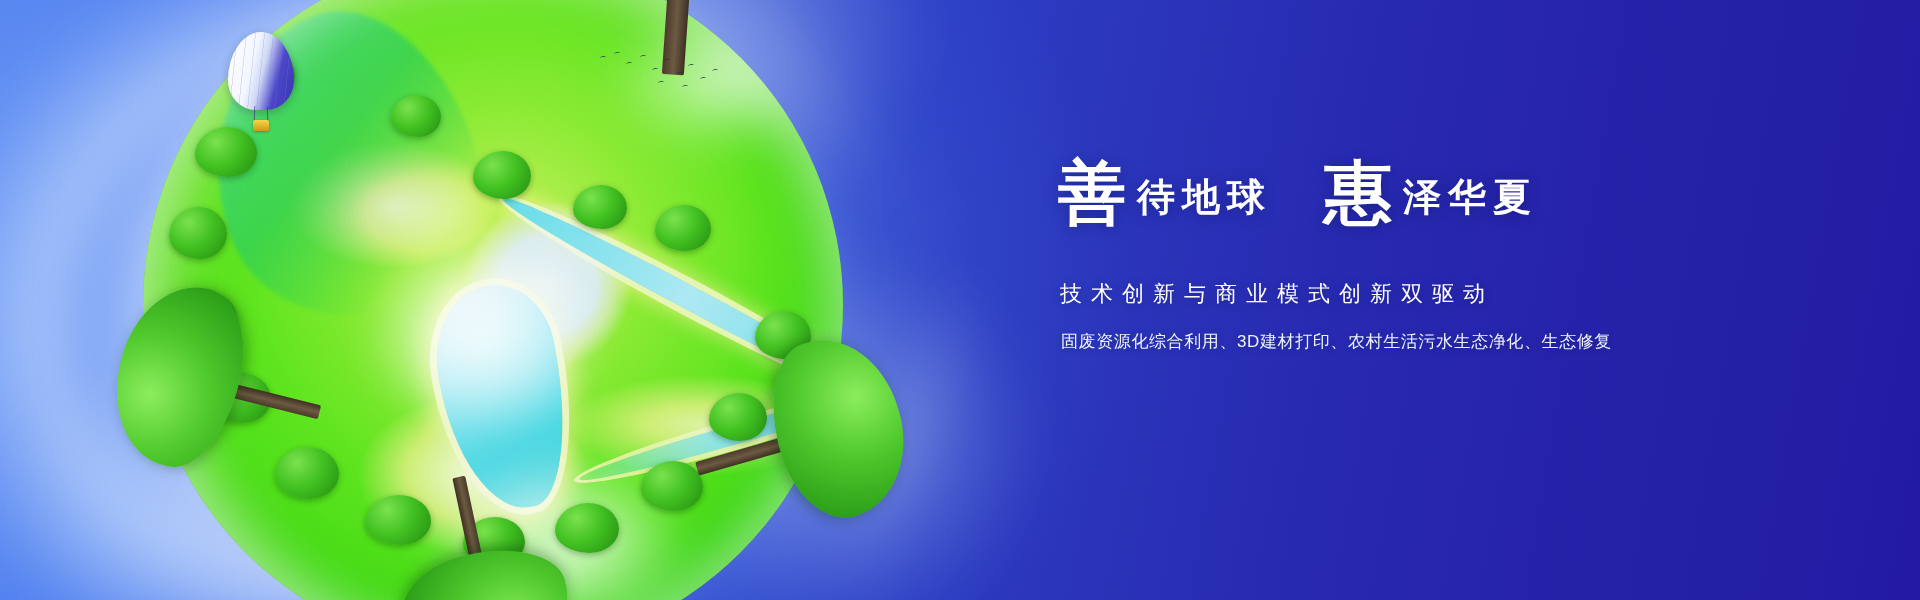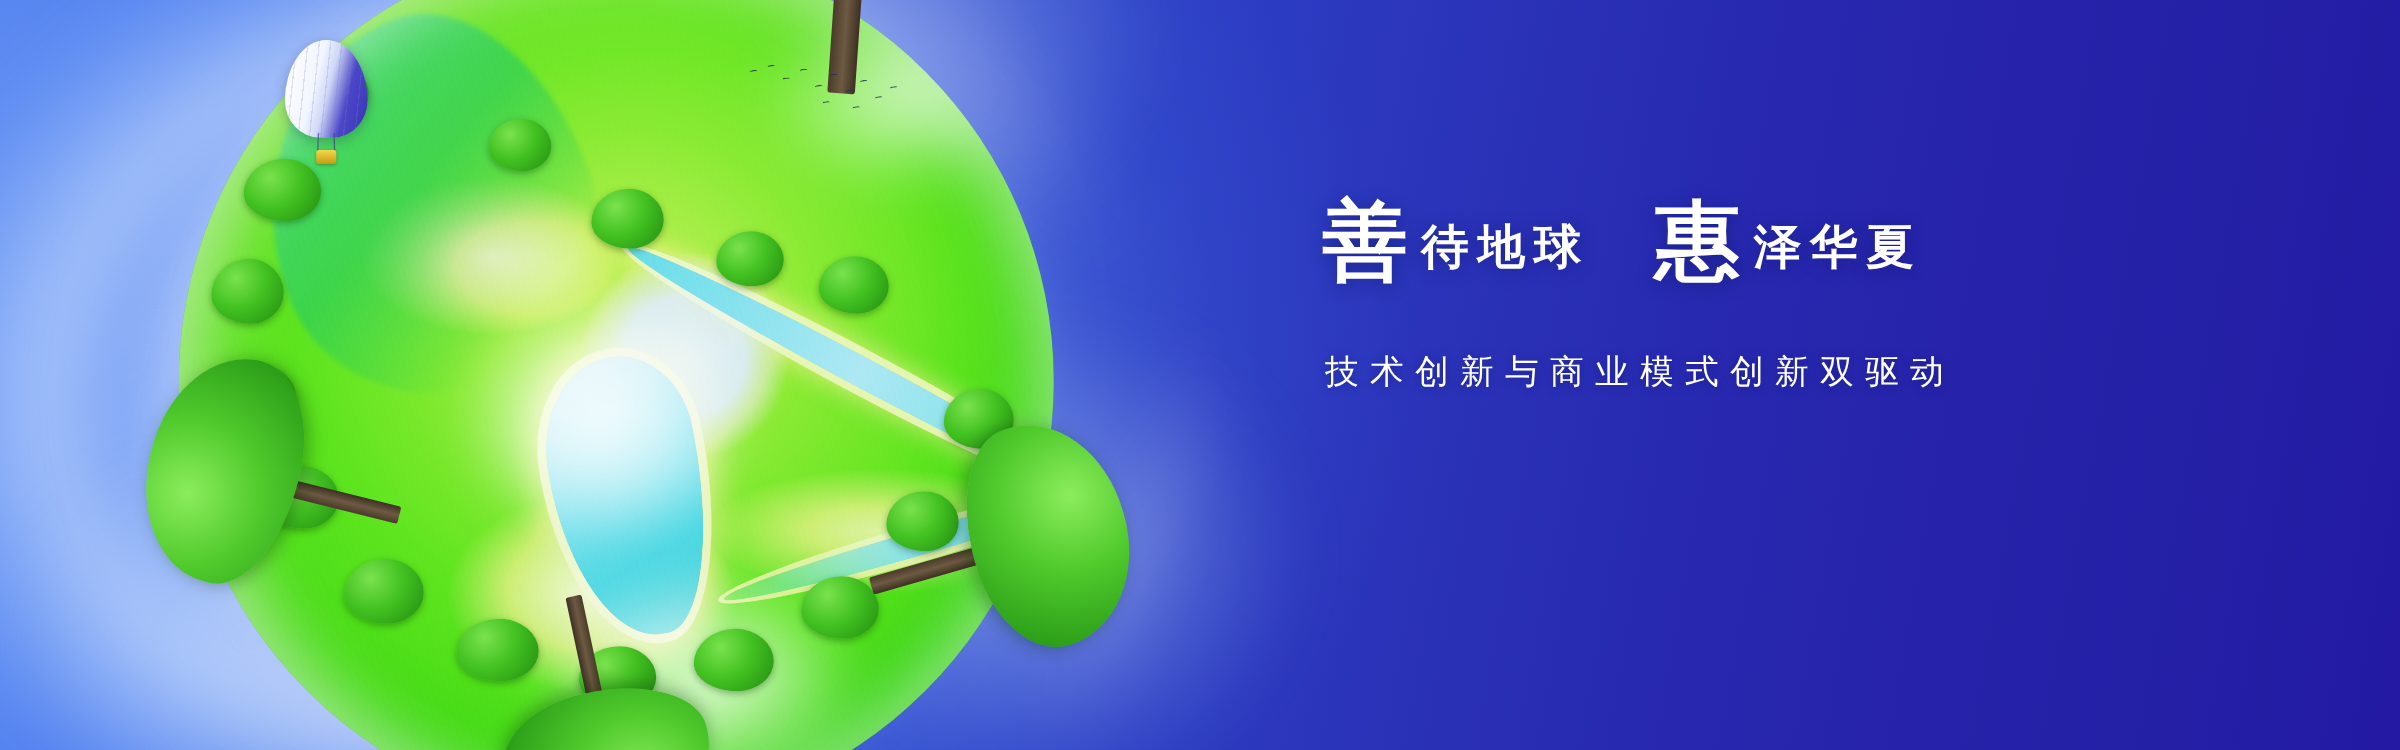--- a/index.html
+++ b/index.html
@@ -177,21 +177,21 @@
     color:#ffffff; font-family:"DejaVu Serif","Liberation Serif",serif;
     text-shadow:0 2px 14px rgba(10,20,90,.45);
   }
   .headline .big{ font-size:68px; font-weight:700; letter-spacing:1px; vertical-align:-6px;
                   font-family:"DejaVu Serif","Liberation Serif",serif; }
   .headline .sm{ font-size:38px; font-weight:600; letter-spacing:7px; margin-left:10px; }
   .headline .gap{ display:inline-block; width:52px; }
 
   .subtitle{
     position:absolute; left:5px; top:279px; white-space:nowrap;
-    color:#ffffff; font-size:27px; font-weight:400; letter-spacing:9px;
+    color:#ffffff; font-size:22px; font-weight:400; letter-spacing:9px;
     text-shadow:0 1px 8px rgba(10,20,90,.40);
   }
 
   .desc{
     position:absolute; left:6px; top:330px; white-space:nowrap;
     color:#eef2ff; font-size:17px; font-weight:400; letter-spacing:.6px;
     text-shadow:0 1px 6px rgba(10,20,90,.35);
   }
 
   .cta{
@@ -295,16 +295,17 @@
   </div>
 
   <div class="content">
 
     <div class="headline">
       <span class="big">善</span><span class="sm">待地球</span><span class="gap"></span><span class="big">惠</span><span class="sm">泽华夏</span>
     </div>
 
     <div class="subtitle">技术创新与商业模式创新双驱动</div>
 
+    <div class="desc">固废资源化综合利用、3D建材打印、农村生活污水生态净化、生态修复</div>
 
 
   </div>
 </div>
 
 </body></html>

